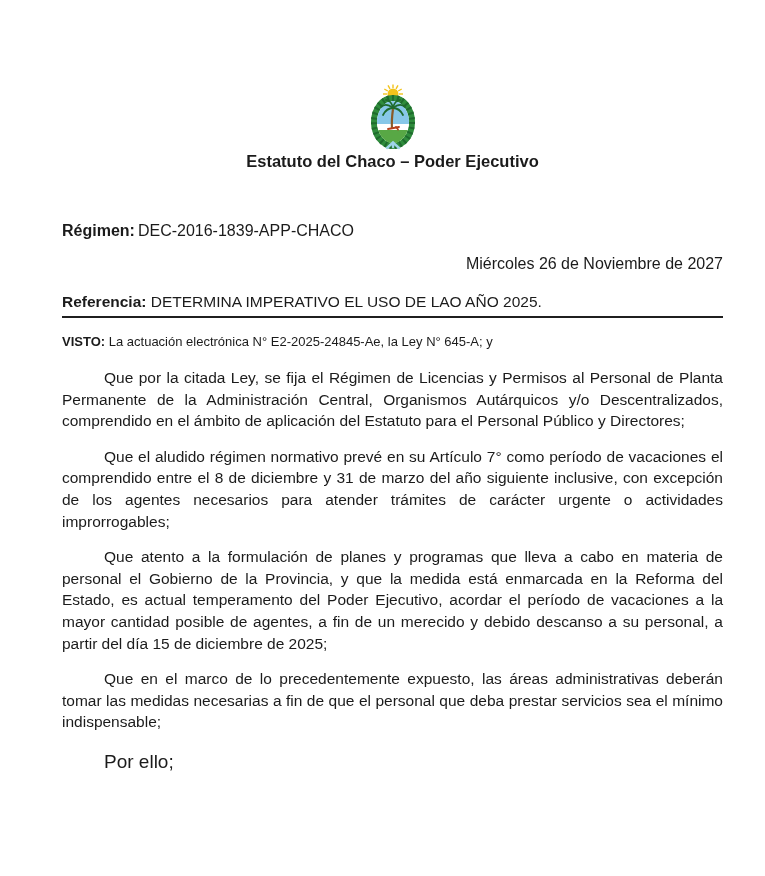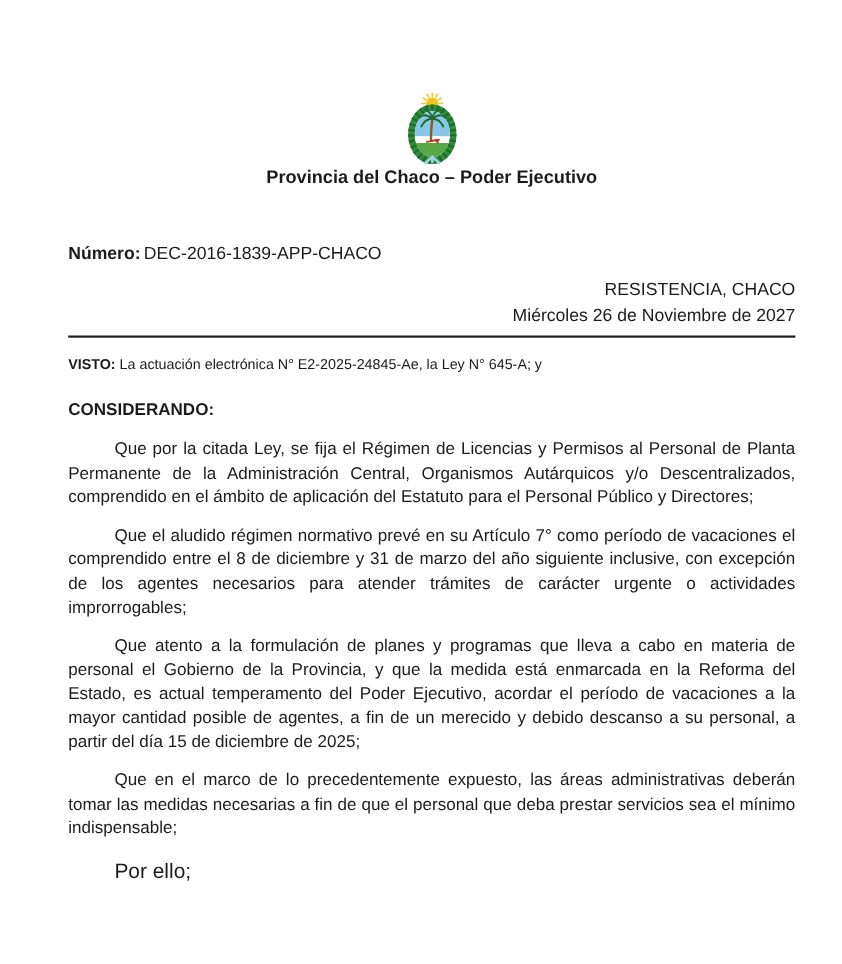--- a/index.html
+++ b/index.html
@@ -137,40 +137,42 @@
       <path d="M30,45 L41,43"></path>
       <path d="M38,43 L40,45.5"></path>
     </g>
 
     <g stroke="#9FD4E8" stroke-width="2.4" fill="none" stroke-linecap="round">
       <path d="M29,64 L35,58.5 L41,64"></path>
       <path d="M35,59 L35,63"></path>
     </g>
   </svg>
 
-  <div class="org-line">Provincia del Chaco – Poder Ejecutivo</div>
+  <div class="org-line">Estatuto del Chaco – Poder Ejecutivo</div>
 
   <div class="number-line">
-    <span class="label">Número:</span><span>DEC-2016-1839-APP-CHACO</span>
+    <span class="label">Régimen:</span><span>DEC-2016-1839-APP-CHACO</span>
   </div>
 
   <div class="place-date">
-    <div>RESISTENCIA, CHACO</div>
     <div>Miércoles 26 de Noviembre de 2027</div>
   </div>
 
+  <div class="reference-line">
+    <span class="label">Referencia:</span>
+    <span>DETERMINA IMPERATIVO EL USO DE LAO AÑO 2025.</span>
+  </div>
 
   <hr class="rule">
 
   <div class="visto-line">
     <span class="label">VISTO:</span>
     <span>La actuación electrónica N° E2-2025-24845-Ae, la Ley N° 645-A; y</span>
   </div>
 
-  <div class="considerando-label">CONSIDERANDO:</div>
 
   <p class="body-paragraph first">Que por la citada Ley, se fija el Régimen de Licencias y Permisos al Personal de Planta Permanente de la Administración Central, Organismos Autárquicos y/o Descentralizados, comprendido en el ámbito de aplicación del Estatuto para el Personal Público y Directores;</p>
   <p class="body-paragraph">Que el aludido régimen normativo prevé en su Artículo 7° como período de vacaciones el comprendido entre el 8 de diciembre y 31 de marzo del año siguiente inclusive, con excepción de los agentes necesarios para atender trámites de carácter urgente o actividades improrrogables;</p>
   <p class="body-paragraph">Que atento a la formulación de planes y programas que lleva a cabo en materia de personal el Gobierno de la Provincia, y que la medida está enmarcada en la Reforma del Estado, es actual temperamento del Poder Ejecutivo, acordar el período de vacaciones a la mayor cantidad posible de agentes, a fin de un merecido y debido descanso a su personal, a partir del día 15 de diciembre de 2025;</p>
   <p class="body-paragraph">Que en el marco de lo precedentemente expuesto, las áreas administrativas deberán tomar las medidas necesarias a fin de que el personal que deba prestar servicios sea el mínimo indispensable;</p>
 
   <p class="closing-line">Por ello;</p>
 
 </div>
 

